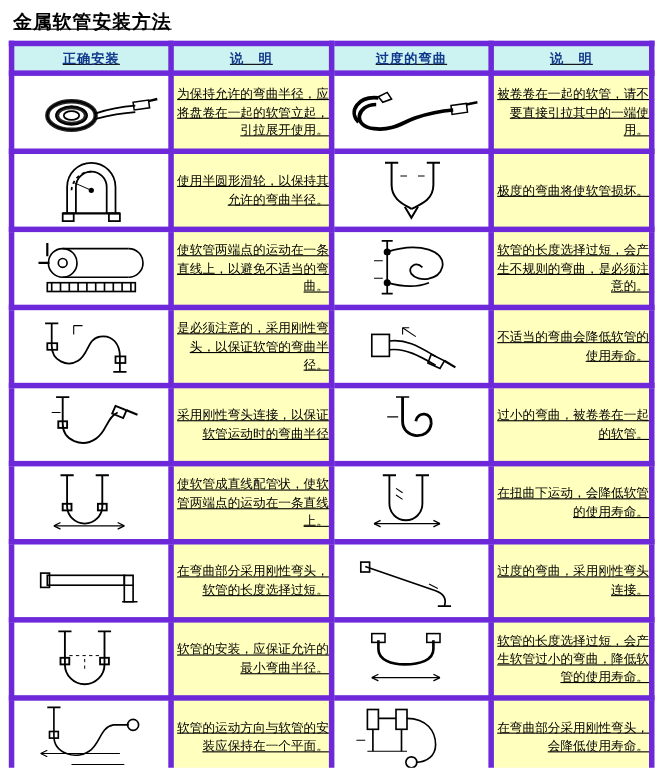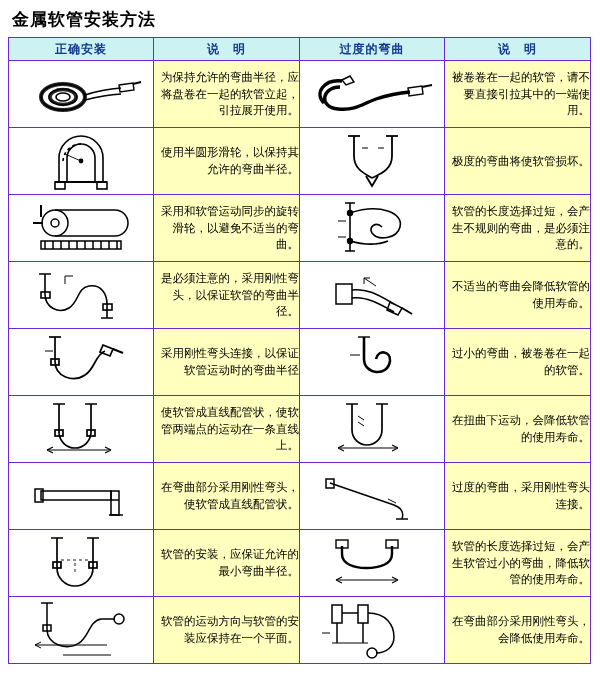--- a/index.html
+++ b/index.html
@@ -13,37 +13,38 @@
     font-family: "DejaVu Sans", "Liberation Sans", sans-serif;
     color: #000000;
     overflow: hidden;
   }
   .page {
     width: 524px;
     height: 698px;
     position: relative;
     box-sizing: border-box;
     padding: 6px 8px 0 8px;
+    text-decoration: underline;
   }
   .title {
     font-size: 17px;
     font-weight: bold;
     letter-spacing: 1px;
     color: #000;
     margin: 2px 0 6px 4px;
     font-family: "DejaVu Sans", "Liberation Sans", sans-serif;
   }
   table.main {
     border-collapse: collapse;
     width: 583px;
     table-layout: fixed;
     border: 1px solid #1a3a8f;
   }
   table.main td, table.main th {
-    border: 1px solid #6d28d9;
+    border: 5px solid #6d28d9;
     padding: 0;
     vertical-align: middle;
   }
   thead th {
     background: #ccf2f2;
     color: #123a8c;
     font-size: 12px;
     font-weight: bold;
     height: 22px;
     text-align: center;
@@ -183,21 +184,21 @@
                 <path d="M44 39 L104 39"></path>
                 <path d="M104 13 A13 13 0 0 1 104 39"></path>
                 <rect x="30" y="44" width="80" height="8"></rect>
                 <path d="M34 44 L34 52 M42 44 L42 52 M50 44 L50 52 M58 44 L58 52 M66 44 L66 52 M74 44 L74 52 M82 44 L82 52 M90 44 L90 52 M98 44 L98 52 M106 44 L106 52"></path>
                 <path d="M30 8 L30 20" stroke-width="2"></path>
                 <path d="M22 26 L32 26" stroke-width="2"></path>
               </g>
             </svg>
           </div>
         </td>
-        <td class="txtcell">采用和软管运动同步的旋转滑轮，以避免不适当的弯曲。</td>
+        <td class="txtcell">使软管两端点的运动在一条直线上，以避免不适当的弯曲。</td>
         <td class="imgcell">
           <div class="fig">
             <svg width="141" height="62" viewBox="0 0 141 62">
               <g fill="none" stroke="#000" stroke-width="1.6">
                 <path d="M48 6 L48 54"></path>
                 <path d="M43 6 L53 6 M43 54 L53 54"></path>
                 <path d="M48 16 C78 6,102 16,98 30 C95 42,76 44,70 36 C66 30,74 24,80 30"></path>
                 <path d="M48 44 C62 48,76 48,86 44"></path>
                 <circle cx="48" cy="16" r="2.4" fill="#000"></circle>
                 <circle cx="48" cy="44" r="2.4" fill="#000"></circle>
@@ -314,21 +315,21 @@
               <g fill="none" stroke="#000" stroke-width="1.5">
                 <rect x="30" y="26" width="70" height="9"></rect>
                 <rect x="24" y="24" width="8" height="13"></rect>
                 <path d="M100 26 L108 26 L108 50 L100 50 Z"></path>
                 <path d="M100 35 L108 35"></path>
                 <path d="M98 50 L112 50"></path>
               </g>
             </svg>
           </div>
         </td>
-        <td class="txtcell">在弯曲部分采用刚性弯头，使软管成直线配管状。</td>
+        <td class="txtcell">在弯曲部分采用刚性弯头，软管的长度选择过短。</td>
         <td class="imgcell">
           <div class="fig">
             <svg width="141" height="62" viewBox="0 0 141 62">
               <g fill="none" stroke="#000" stroke-width="1.5">
                 <path d="M28 18 L92 40 C100 43,102 48,100 54"></path>
                 <path d="M94 54 L106 54"></path>
                 <rect x="24" y="14" width="8" height="9"></rect>
                 <path d="M86 34 L94 38" stroke-width="1"></path>
               </g>
             </svg>

